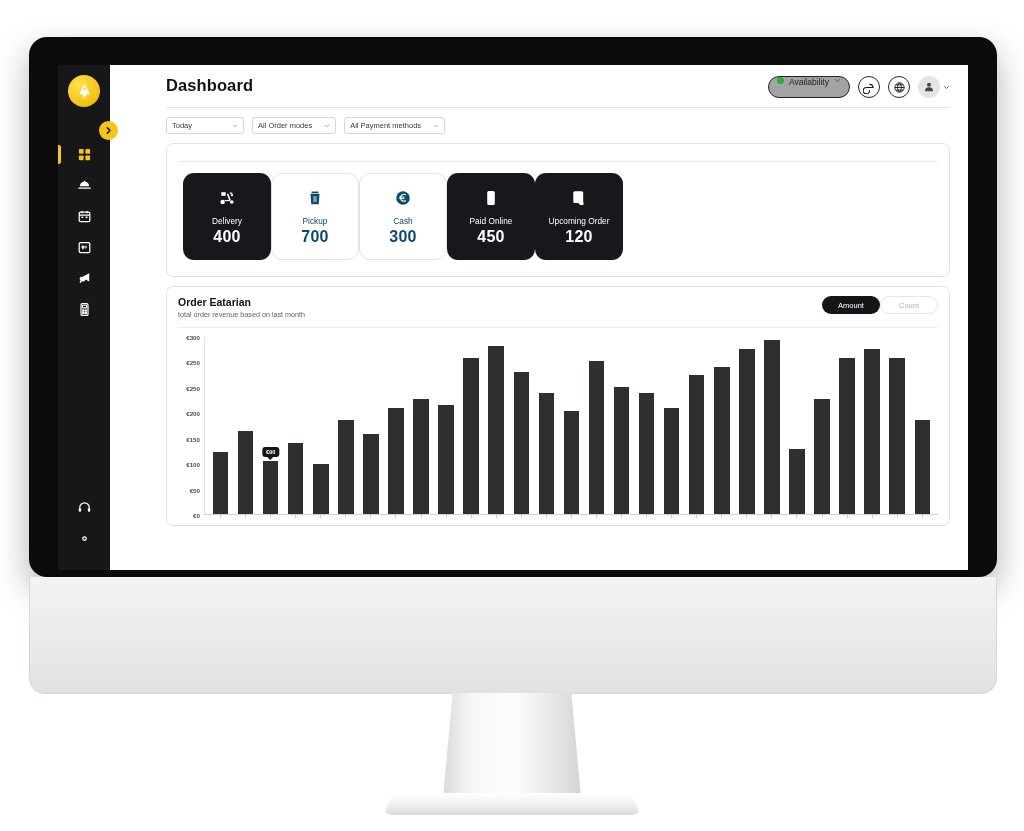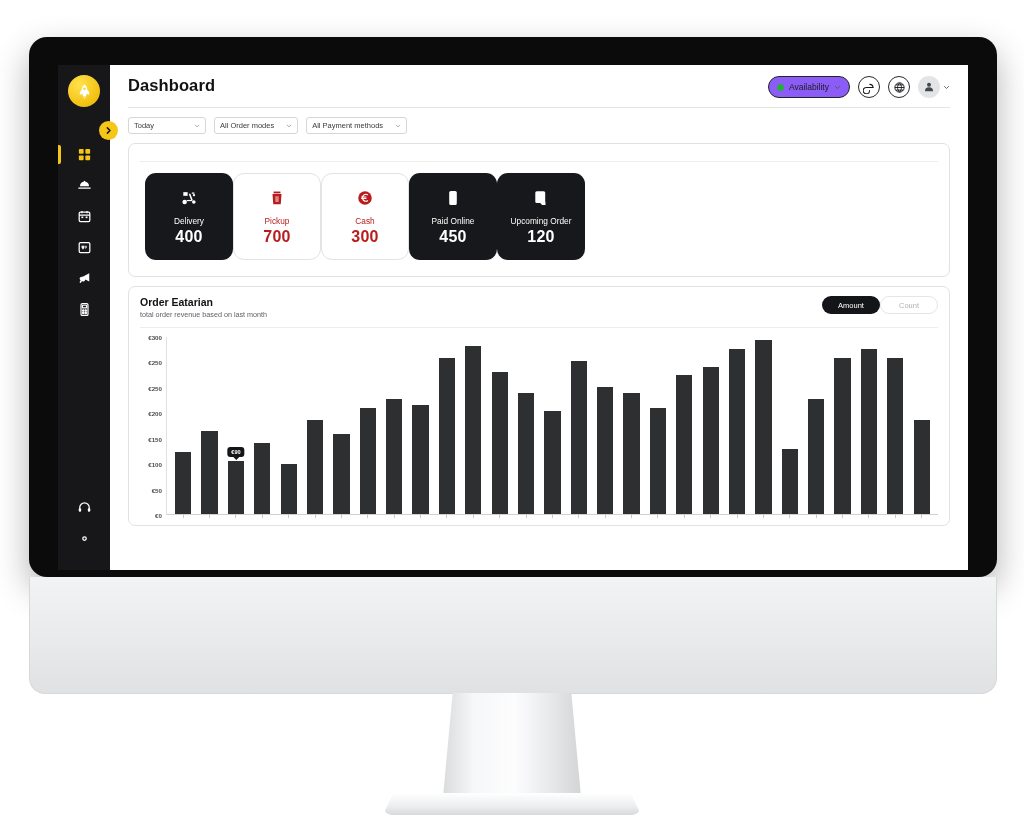--- a/index.html
+++ b/index.html
@@ -102,35 +102,36 @@
     content: ""; position: absolute; left: 0; top: 6px;
     width: 3px; height: 19px; background: #f5c518; border-radius: 0 2px 2px 0;
   }
 
   
   #main {
     flex: 1; min-width: 0;
     background: #ffffff;
     display: flex; flex-direction: column;
     overflow: hidden;
+    margin-left: 38px;
   }
 
   
   #app-header {
     padding: 11px 18px 0 18px;
     display: flex; align-items: flex-start; justify-content: space-between;
     flex-shrink: 0;
   }
   #page-title { font-size: 16.5px; font-weight: 600; color: #111214; letter-spacing: .1px; }
   #header-actions { display: flex; align-items: center; gap: 8px; }
   #availability-pill {
-    display: flex; align-items: center; gap: 5px;
+    display: flex; gap: 5px;
     height: 22px; padding: 0 8px;
     border: 1px solid #23242a; border-radius: 12px;
-    background: #8b5cf6; cursor: pointer;
+    background: #a3a3a3; cursor: pointer;
   }
   #availability-dot { width: 7px; height: 7px; border-radius: 50%; background: #27ae3a; }
   #availability-label { font-size: 8.5px; color: #1b1c1f; }
   .chev { width: 7px; height: 7px; color: #555; }
   .circ-btn {
     width: 22px; height: 22px; border-radius: 50%;
     border: 1px solid #2a2b30;
     display: flex; align-items: center; justify-content: center;
     background: #fff; cursor: pointer; color: #17181b;
   }
@@ -187,21 +188,21 @@
     cursor: pointer;
   }
   .stat-card::after {
     content: ""; position: absolute;
     left: 6px; top: 6px; right: -6px; bottom: -6px;
     border-radius: 11px;
     background: #b9bbbe;
     z-index: -1;
   }
   .stat-card.dark { background: #17181b; color: #ffffff; }
-  .stat-card.light { background: #ffffff; color: #b91c1c; border: 1px solid #e2e3e6; }
+  .stat-card.light { background: #ffffff; color: #0c4a6e; border: 1px solid #e2e3e6; }
   .stat-icon { height: 21px; display: flex; align-items: center; justify-content: center; margin-bottom: 5px; }
   .stat-icon svg { width: 18px; height: 18px; }
   .stat-label { font-size: 8.3px; font-weight: 400; }
   .stat-value { font-size: 16px; font-weight: 600; letter-spacing: .2px; }
 
   
   #chart-toggle { display: flex; }
   .toggle-btn {
     width: 58px; height: 18px;
     border-radius: 9px;

